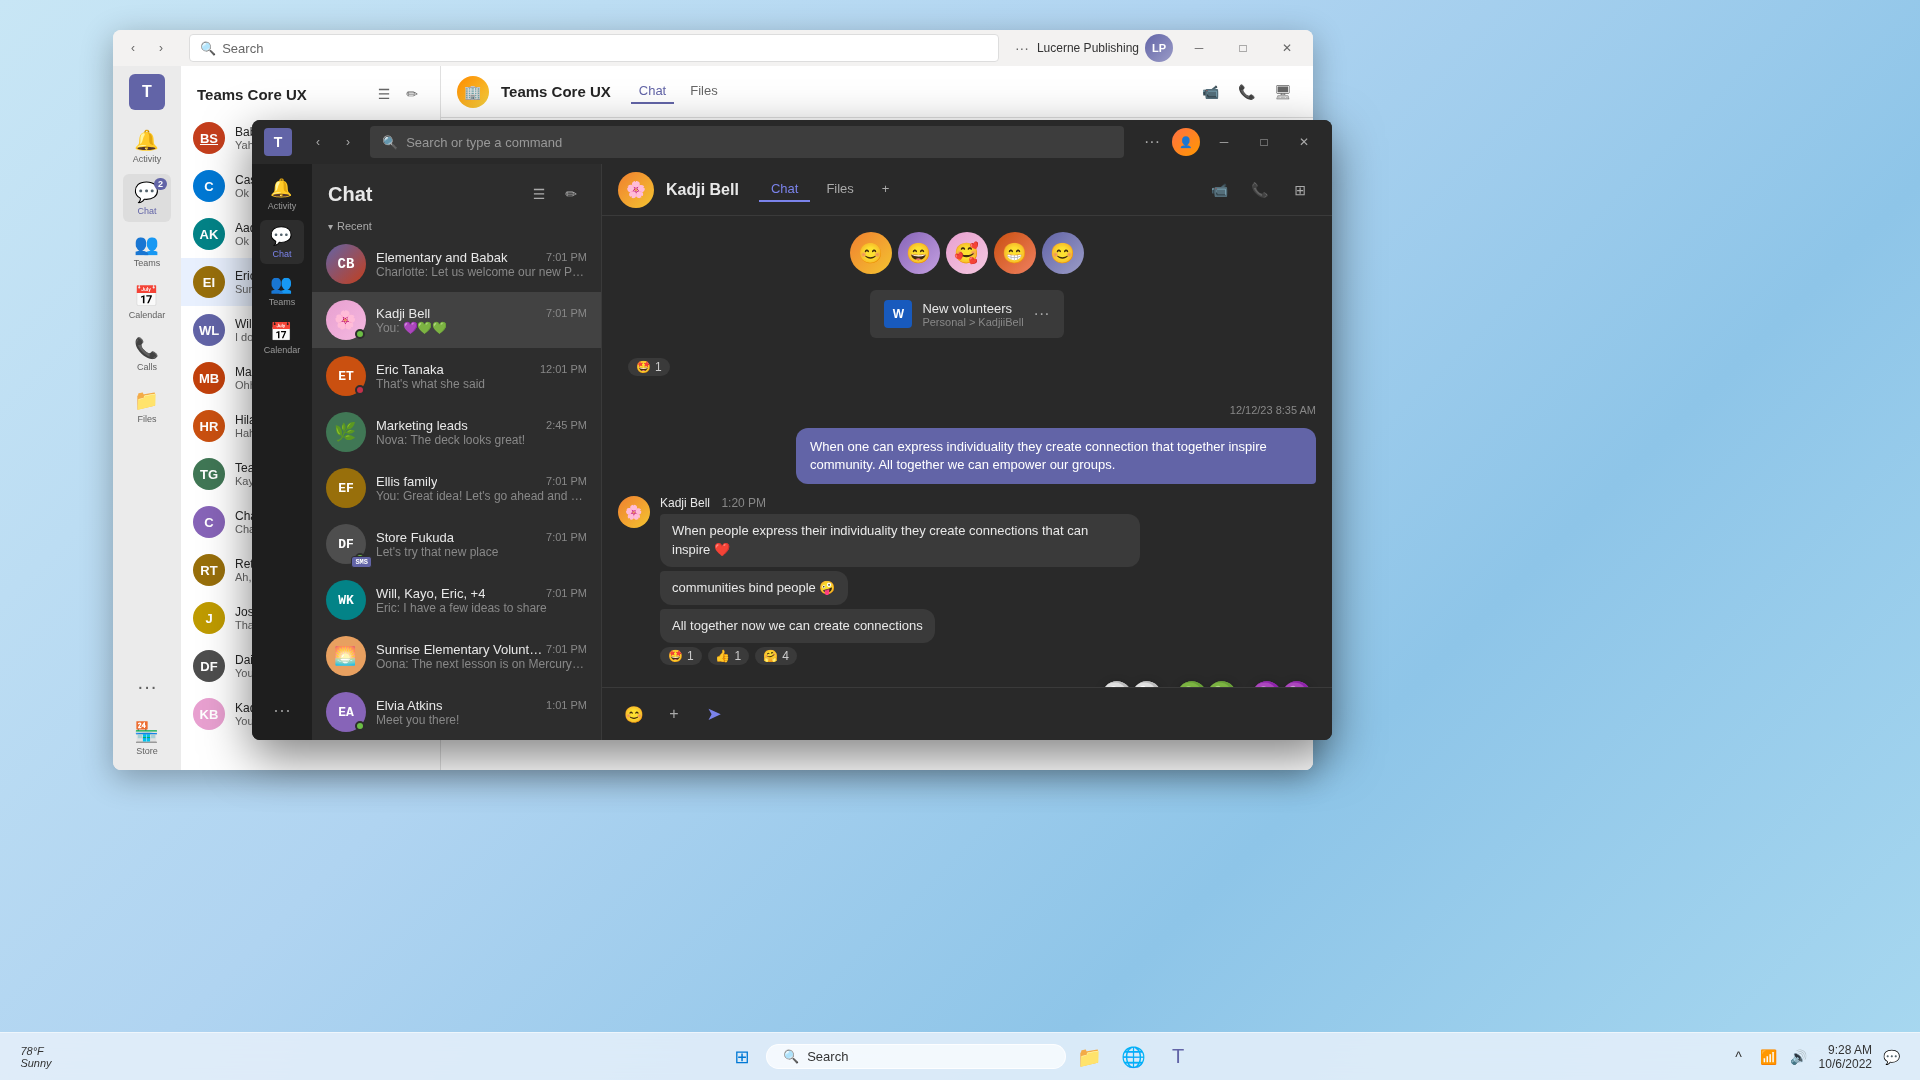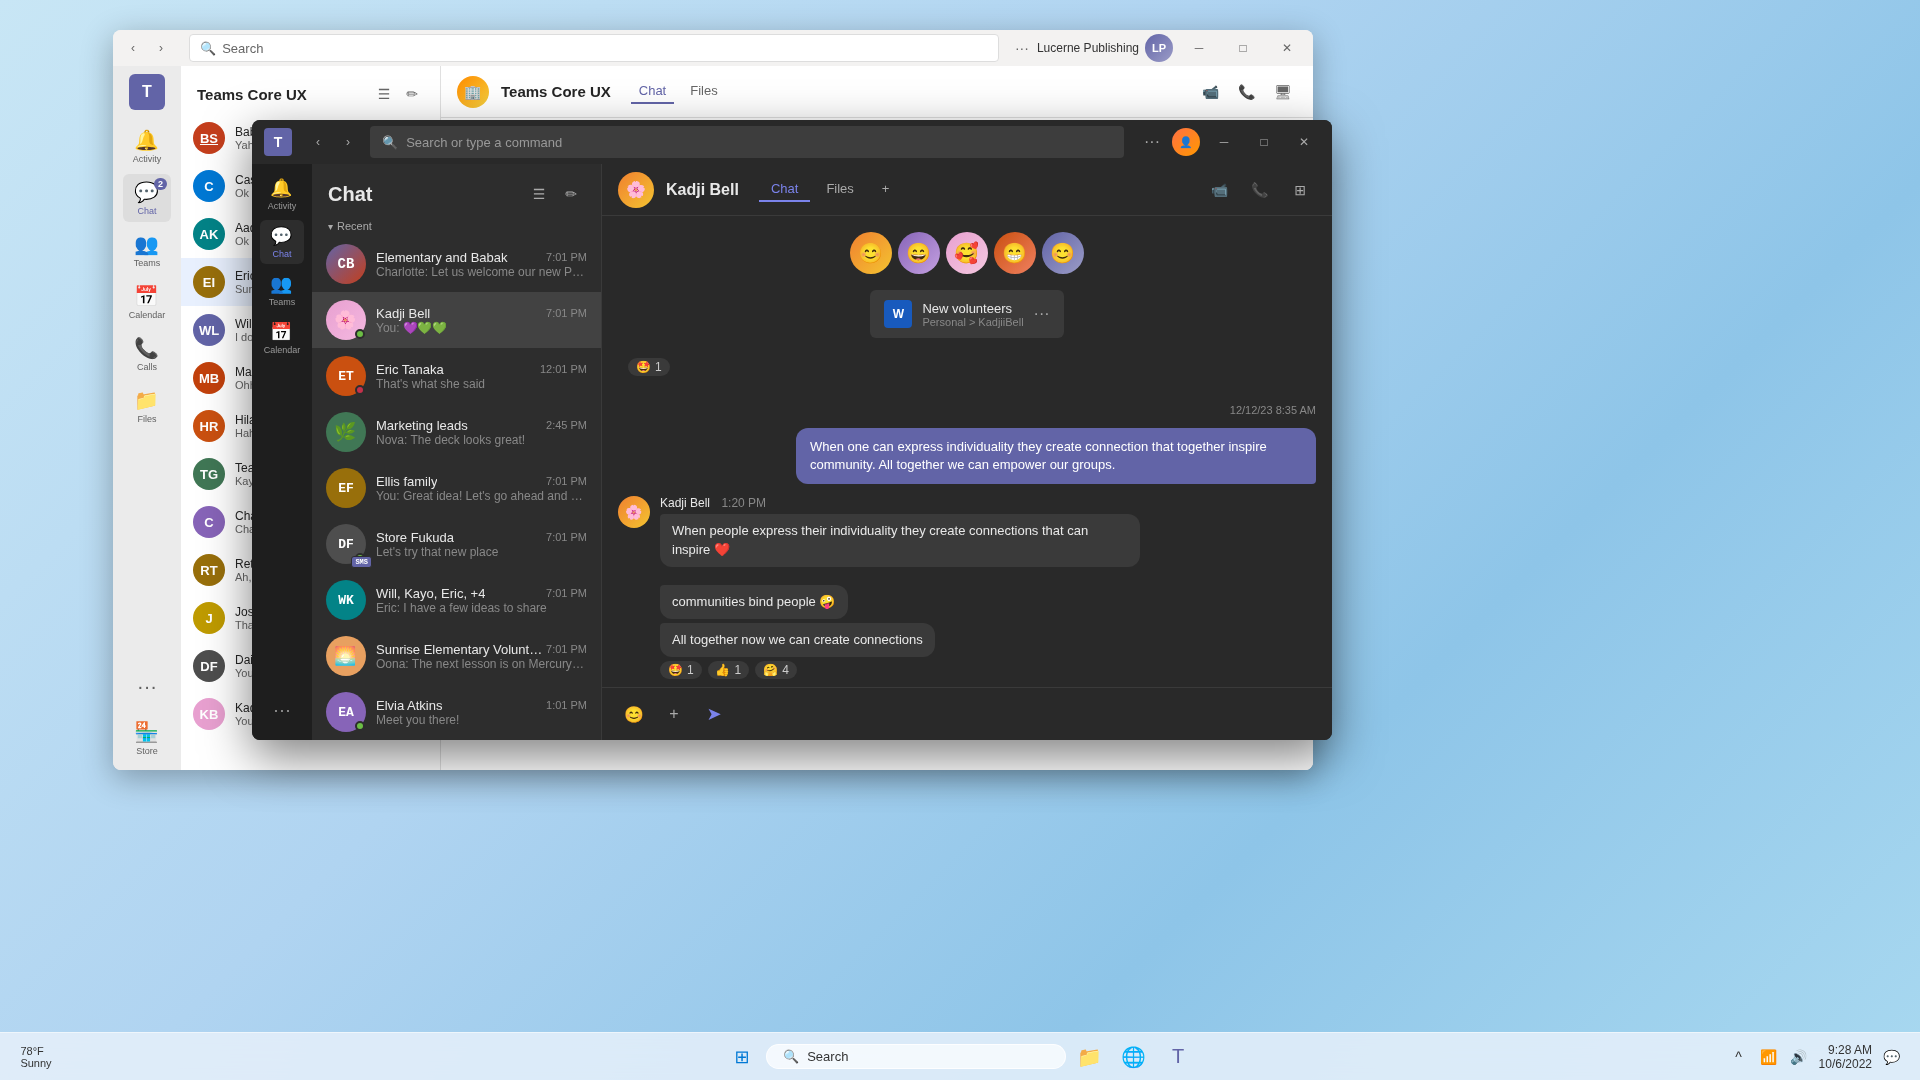--- a/index.html
+++ b/index.html
@@ -25,20 +25,21 @@
       display: flex;
       align-items: center;
       justify-content: space-between;
       padding: 0 16px;
       z-index: 100;
     }
     .taskbar-left {
       display: flex;
       align-items: flex-start;
       gap: 4px;
+      font-style: italic;
     }
     .taskbar-center {
       position: absolute;
       left: 50%;
       transform: translateX(-50%);
       display: flex;
       align-items: center;
       gap: 4px;
     }
     .taskbar-right {
@@ -1193,21 +1194,21 @@
         </div>
 
         <div class="msg-received">
           <div class="msg-received-avatar">🌸</div>
           <div class="msg-received-content">
             <div class="msg-received-sender">
               <span>Kadji Bell</span>
               <span style="margin-left:8px;color:#888;">1:20 PM</span>
             </div>
 
-            <div style="margin-bottom:18px;">
+            <div style="margin-bottom:4px;">
               <span class="msg-bubble-received">
                 <span>When people express their individuality they create connections that can inspire ❤️</span>
               </span>
             </div>
 
             <div style="margin-bottom:4px;">
               <span class="msg-bubble-received">
                 <span>communities bind people 🤪</span>
               </span>
             </div>

